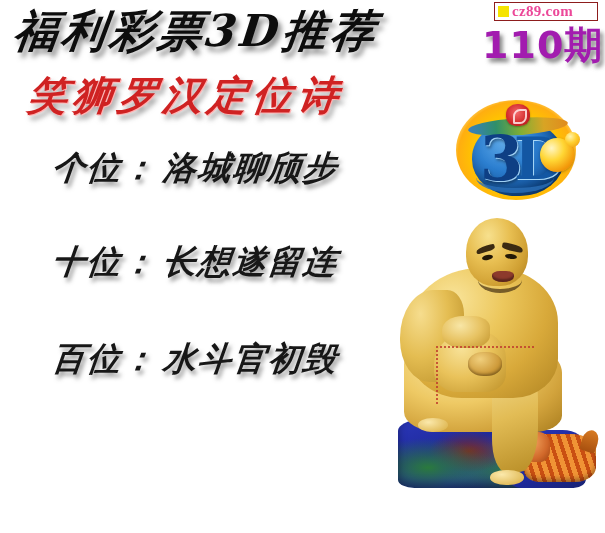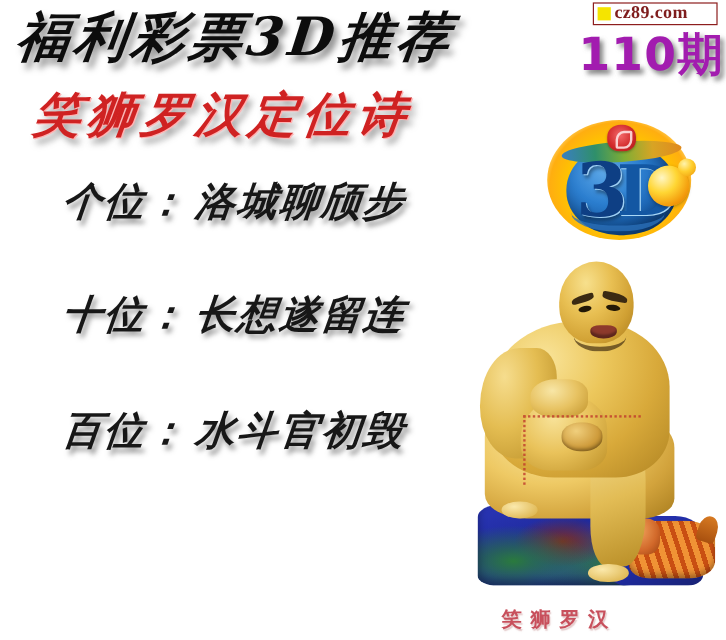--- a/index.html
+++ b/index.html
@@ -19,21 +19,21 @@
     border:1px solid #8d1d1d;
     background:#ffffff;
     display:flex;align-items:center;
     box-sizing:border-box;
     padding-left:3px;
   }
   .wm-square{width:11px;height:11px;background:#f5e400;display:block;flex:0 0 auto;}
   .wm-text{
     font-family:"Liberation Serif", serif;
     font-size:15px;line-height:15px;
-    color:#7f1d1d;font-weight:700;
+    color:#ec4899;font-weight:700;
     margin-left:3px;letter-spacing:.3px;text-align:right;
   }
 
   
   .issue{
     position:absolute;left:482px;top:20px;
     font-family:"DejaVu Sans", sans-serif;
     font-size:38px;font-weight:700;
     color:#a21caf;
     letter-spacing:1px;
@@ -305,15 +305,14 @@
     <div class="st-foot-r"></div>
     <div class="st-head"></div>
     <div class="st-beard"></div>
     <div class="st-brow-l"></div>
     <div class="st-brow-r"></div>
     <div class="st-eye-l"></div>
     <div class="st-eye-r"></div>
     <div class="st-mouth"></div>
   </div>
 
-  <div class="caption">笑狮罗汉</div>
 
 </div>
 
 </body></html>

